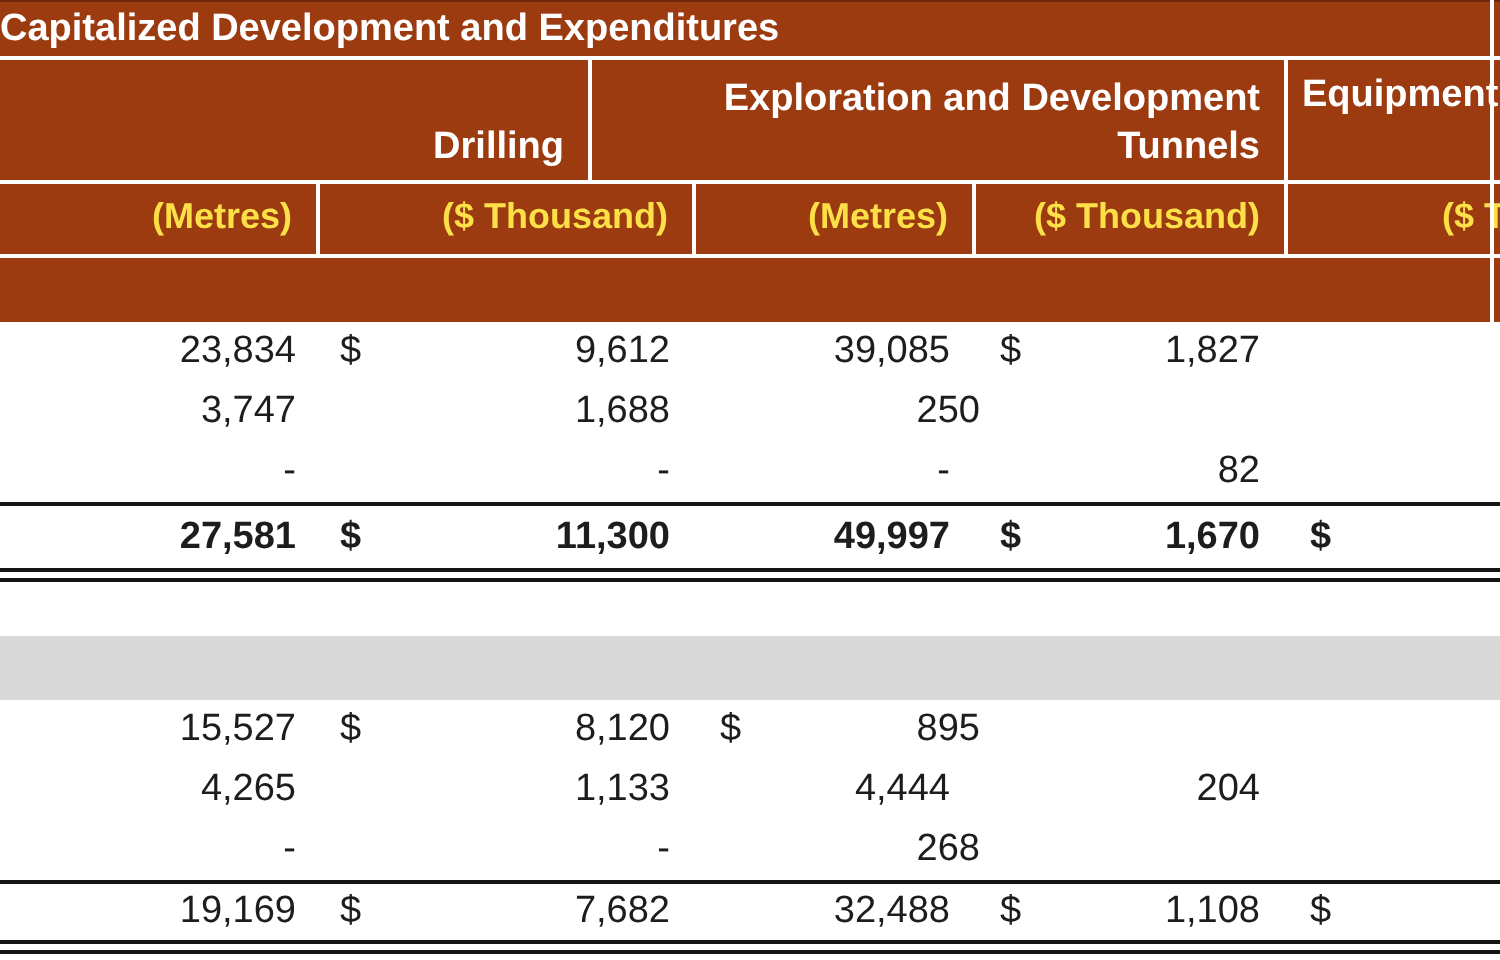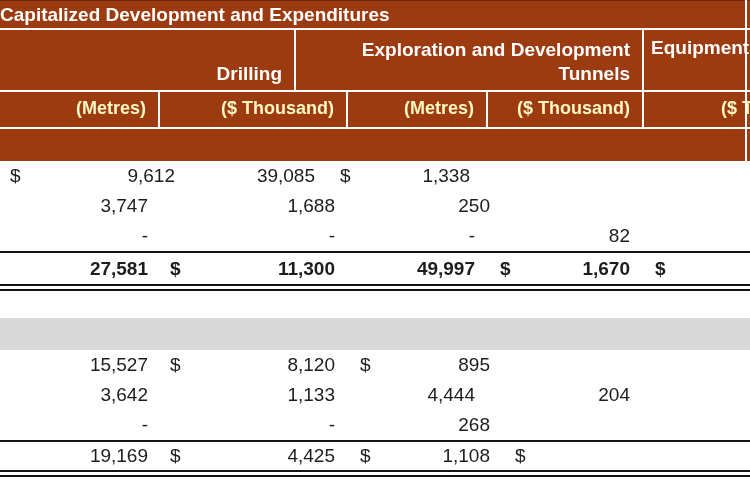--- a/index.html
+++ b/index.html
@@ -25,21 +25,21 @@
   .hrow2 { height:62px; background:var(--header-brown); border-bottom:2px solid #fff; }
   .hrow2 .th { color:#fff; font-weight:bold; font-size:19px; line-height:24px; }
   .g1 { width:348px; border-right:2px solid #fff; display:flex; align-items:flex-end;
         justify-content:flex-end; text-align:right; padding:2px 12px 4px; }
   .g2 { width:296px; border-right:2px solid #fff; display:flex; align-items:flex-end;
         justify-content:flex-end; padding:2px 12px 4px; white-space:nowrap; }
   .g3 { width:202px; display:flex; align-items:flex-start; justify-content:flex-start;
         padding:6px 0 0 7px; white-space:nowrap; }
 
   .hrow3 { height:37px; background:var(--header-brown); border-bottom:2px solid #fff; }
-  .hrow3 .th { color:#fef9c3; font-weight:bold; font-size:18px; display:flex;
+  .hrow3 .th { color:#fde047; font-weight:bold; font-size:18px; display:flex;
                align-items:center; justify-content:flex-end; padding:0 12px 2px 0;
                white-space:nowrap; }
   .c1 { width:160px; } .c2 { width:188px; } .c3 { width:140px; }
   .c4 { width:156px; } .c5 { width:202px; }
   .hrow3 .c1, .hrow3 .c2, .hrow3 .c3, .hrow3 .c4 { border-right:2px solid #fff; }
 
   .band { height:32px; width:846px; }
   .band.brown { background:var(--header-brown); }
   .band.gray  { background:var(--band-gray); }
 
@@ -94,28 +94,29 @@
       <div class="th c1">(Metres)</div>
       <div class="th c2">($ Thousand)</div>
       <div class="th c3">(Metres)</div>
       <div class="th c4">($ Thousand)</div>
       <div class="th c5">($ Thousand)</div>
     </div>
 
     <div class="band brown"></div>
 
     <div class="tr data">
+      <div class="td c1 num">23,834</div>
       <div class="td c2 money">
         <span>$</span>
         <span>9,612</span>
       </div>
       <div class="td c3 num">39,085</div>
       <div class="td c4 money">
         <span>$</span>
-        <span>1,338</span>
+        <span>1,827</span>
       </div>
       <div class="td c5 money">
         <span></span>
         <span></span>
       </div>
     </div>
 
     <div class="tr data">
       <div class="td c1 num">3,747</div>
       <div class="td c2 money">
@@ -181,21 +182,21 @@
         <span>$</span>
         <span>895</span>
       </div>
       <div class="td c5 money">
         <span></span>
         <span></span>
       </div>
     </div>
 
     <div class="tr data">
-      <div class="td c1 num">3,642</div>
+      <div class="td c1 num">4,265</div>
       <div class="td c2 money">
         <span></span>
         <span>1,133</span>
       </div>
       <div class="td c3 num">4,444</div>
       <div class="td c4 money">
         <span></span>
         <span>204</span>
       </div>
       <div class="td c5 money">
@@ -217,22 +218,23 @@
       <div class="td c5 money">
         <span></span>
         <span></span>
       </div>
     </div>
 
     <div class="tr data total2">
       <div class="td c1 num">19,169</div>
       <div class="td c2 money">
         <span>$</span>
-        <span>4,425</span>
-      </div>
+        <span>7,682</span>
+      </div>
+      <div class="td c3 num">32,488</div>
       <div class="td c4 money">
         <span>$</span>
         <span>1,108</span>
       </div>
       <div class="td c5 money">
         <span>$</span>
         <span></span>
       </div>
     </div>
     <div class="dbl"></div>

